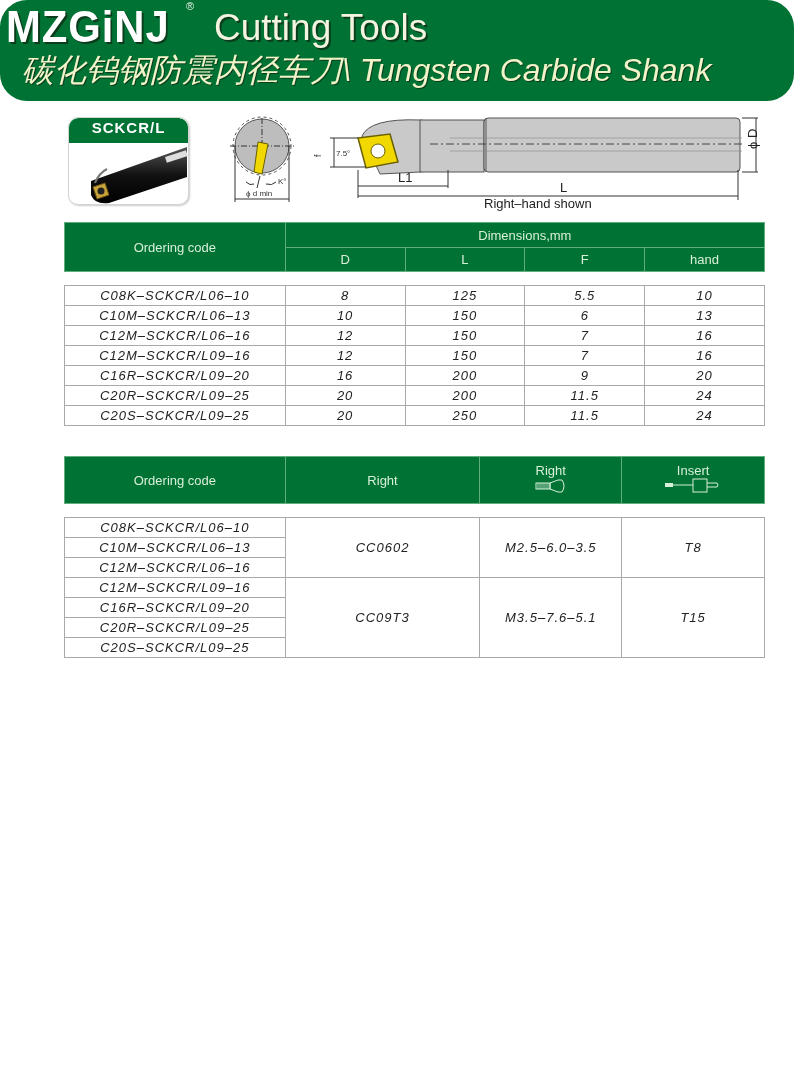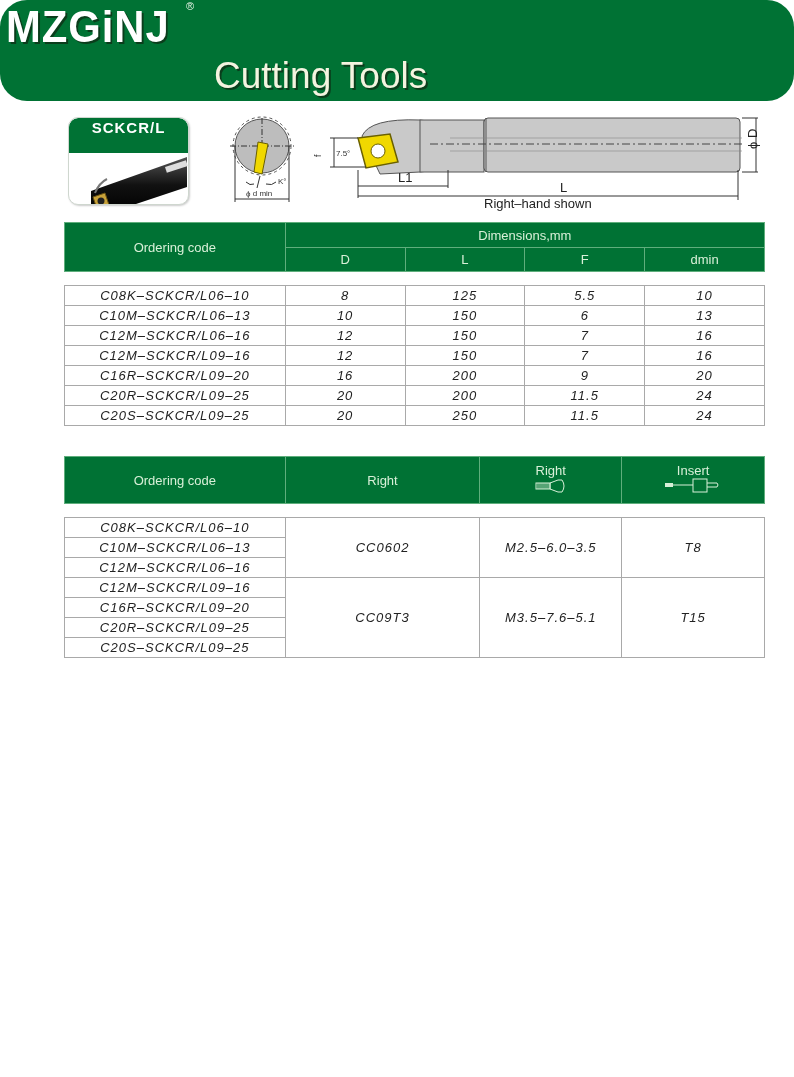--- a/index.html
+++ b/index.html
@@ -1,40 +1,41 @@
 <!DOCTYPE html>
 <html><head>
 <meta charset="utf-8">
 <style>
   html,body{margin:0;padding:0;background:#fff;}
   body{width:794px;height:1077px;position:relative;overflow:hidden;font-family:"Liberation Sans","DejaVu Sans",sans-serif;}
   .banner{position:absolute;left:0;top:0;width:794px;height:101px;background:#007234;border-radius:27px;}
   .brand{position:absolute;left:6px;top:4px;font-family:"Liberation Sans",sans-serif;font-weight:bold;font-size:44px;color:#fff;letter-spacing:1px;line-height:46px;text-shadow:2px 2px 0 #0b3d1c;transform:scaleX(0.95);transform-origin:left;}
   .reg{position:absolute;left:186px;top:0px;font-size:11px;color:#e8f5e8;}
-  .tagline{position:absolute;left:214px;top:8px;font-size:37px;color:#f4f4e0;line-height:40px;text-shadow:2px 2px 0 #0b3d1c;margin-top:48px;}
+  .tagline{position:absolute;left:214px;top:8px;font-size:37px;color:#f4f4e0;line-height:40px;text-shadow:2px 2px 0 #0b3d1c;}
   .subtitle{position:absolute;left:22px;top:52px;font-size:32px;color:#f1f3c8;font-style:italic;line-height:36px;text-shadow:1px 1px 0 #0b3d1c;white-space:nowrap;}
   
   .badge{position:absolute;left:68px;top:117px;width:119px;height:86px;border:1px solid #cfd7cf;border-radius:10px;background:#fff;overflow:hidden;box-shadow:1px 1px 2px #ccc;}
-  .badge-title{height:35px;background:#007234;color:#fff;font-weight:bold;font-size:15px;text-align:center;line-height:19px;border-radius:9px 9px 0 0;letter-spacing:1px;}
+  .badge-title{height:25px;background:#007234;color:#fff;font-weight:bold;font-size:15px;text-align:center;line-height:19px;border-radius:9px 9px 0 0;letter-spacing:1px;}
   .diagram{position:absolute;}
   
   table{border-collapse:collapse;position:absolute;font-size:13px;color:#222;}
   .t1{left:64px;top:222px;width:701px;}
   .hdr td{background:#007234;color:#d8f0d8;text-align:center;border:1px solid #5fae7c;}
   .spacer td{height:11px;border:none;background:#fff;}
   .body td{border:1px solid #a9a9a9;text-align:center;height:19px;padding:0;line-height:19px;letter-spacing:1px;font-style:italic;}
   .t2{left:64px;top:456px;width:701px;}
 </style>
 </head>
 <body>
 
 <div class="banner">
   <div class="brand">MZGiNJ</div>
   <div class="reg">®</div>
   <div class="tagline">Cutting Tools</div>
+  <div class="subtitle">碳化钨钢防震内径车刀\ Tungsten Carbide Shank</div>
 </div>
 
 <div class="badge">
   <div class="badge-title">SCKCR/L</div>
   <svg width="119" height="67" viewBox="0 0 119 67">
     <defs>
       <linearGradient id="bar" x1="0" y1="0" x2="0" y2="1">
         <stop offset="0" stop-color="#555"></stop>
           <stop offset="0.5" stop-color="#111"></stop>
           <stop offset="1" stop-color="#000"></stop>
@@ -103,21 +104,21 @@
     </colgroup>
   <tbody>
       <tr class="hdr">
     <td rowspan="2" style="height:44px;">Ordering code</td>
     <td colspan="4" style="height:22px;">Dimensions,mm</td>
   </tr>
   <tr class="hdr">
     <td style="height:21px;">D</td>
     <td>L</td>
     <td>F</td>
-    <td>dmin</td>
+    <td>hand</td>
   </tr>
   <tr class="spacer">
         <td colspan="5"></td>
       </tr>
   </tbody>
     <tbody class="body" id="dim-body">
       <tr>
         <td>C08K–SCKCR/L06–10</td>
         <td>8</td>
         <td>125</td>

